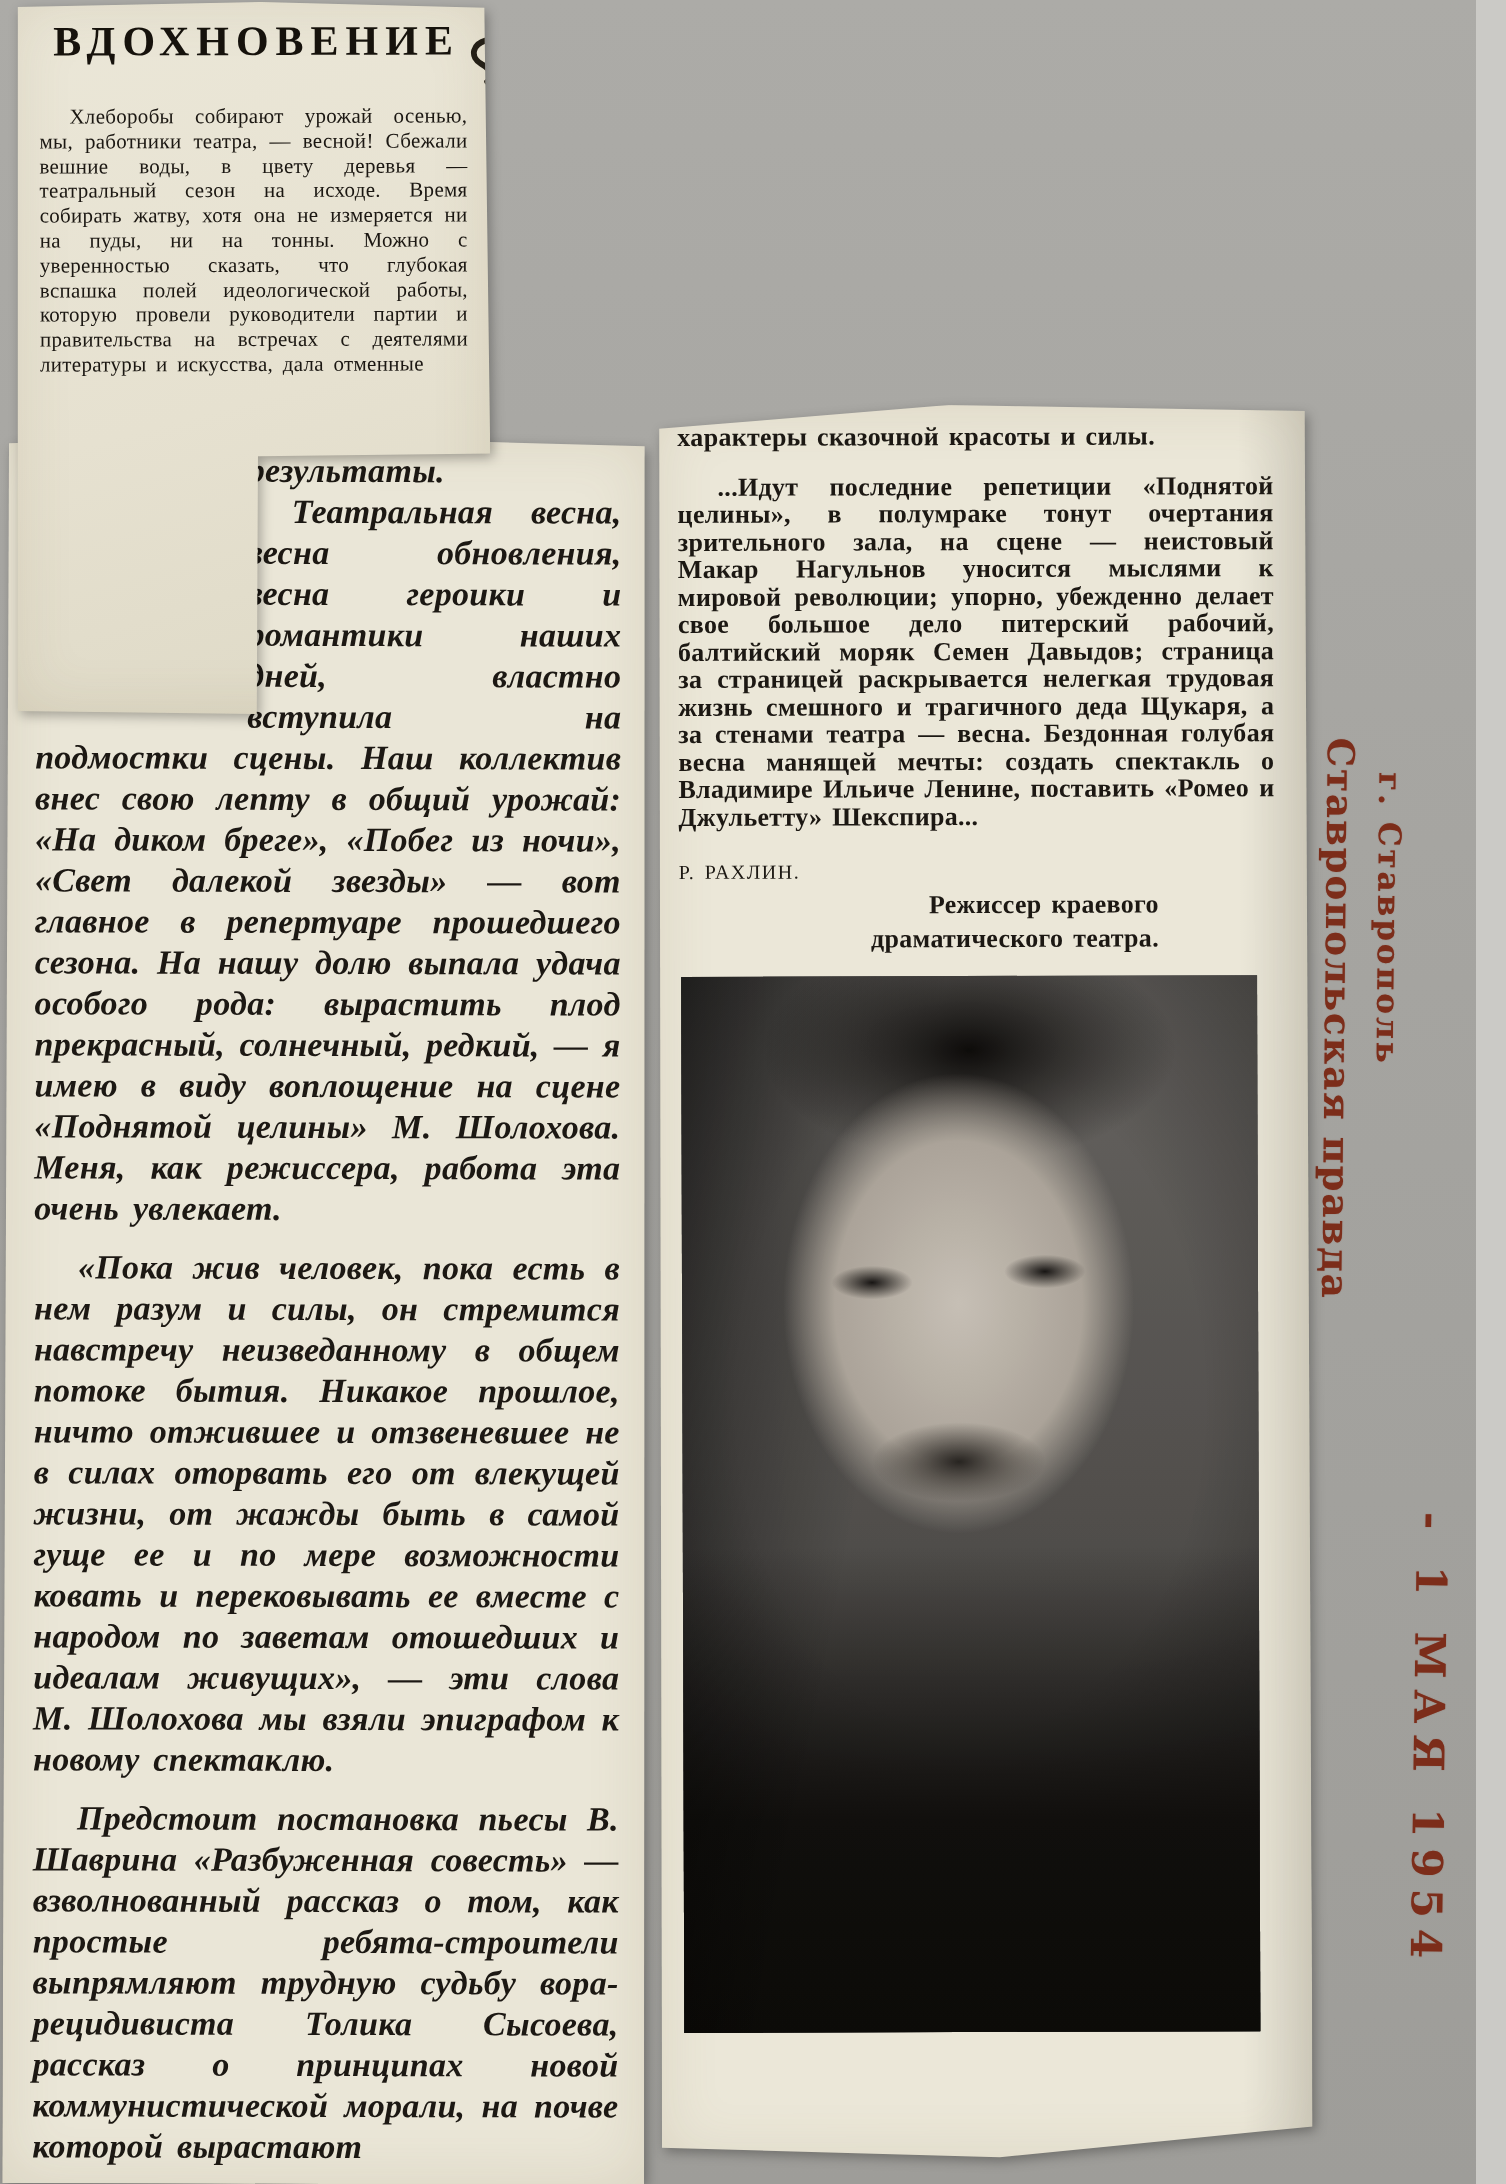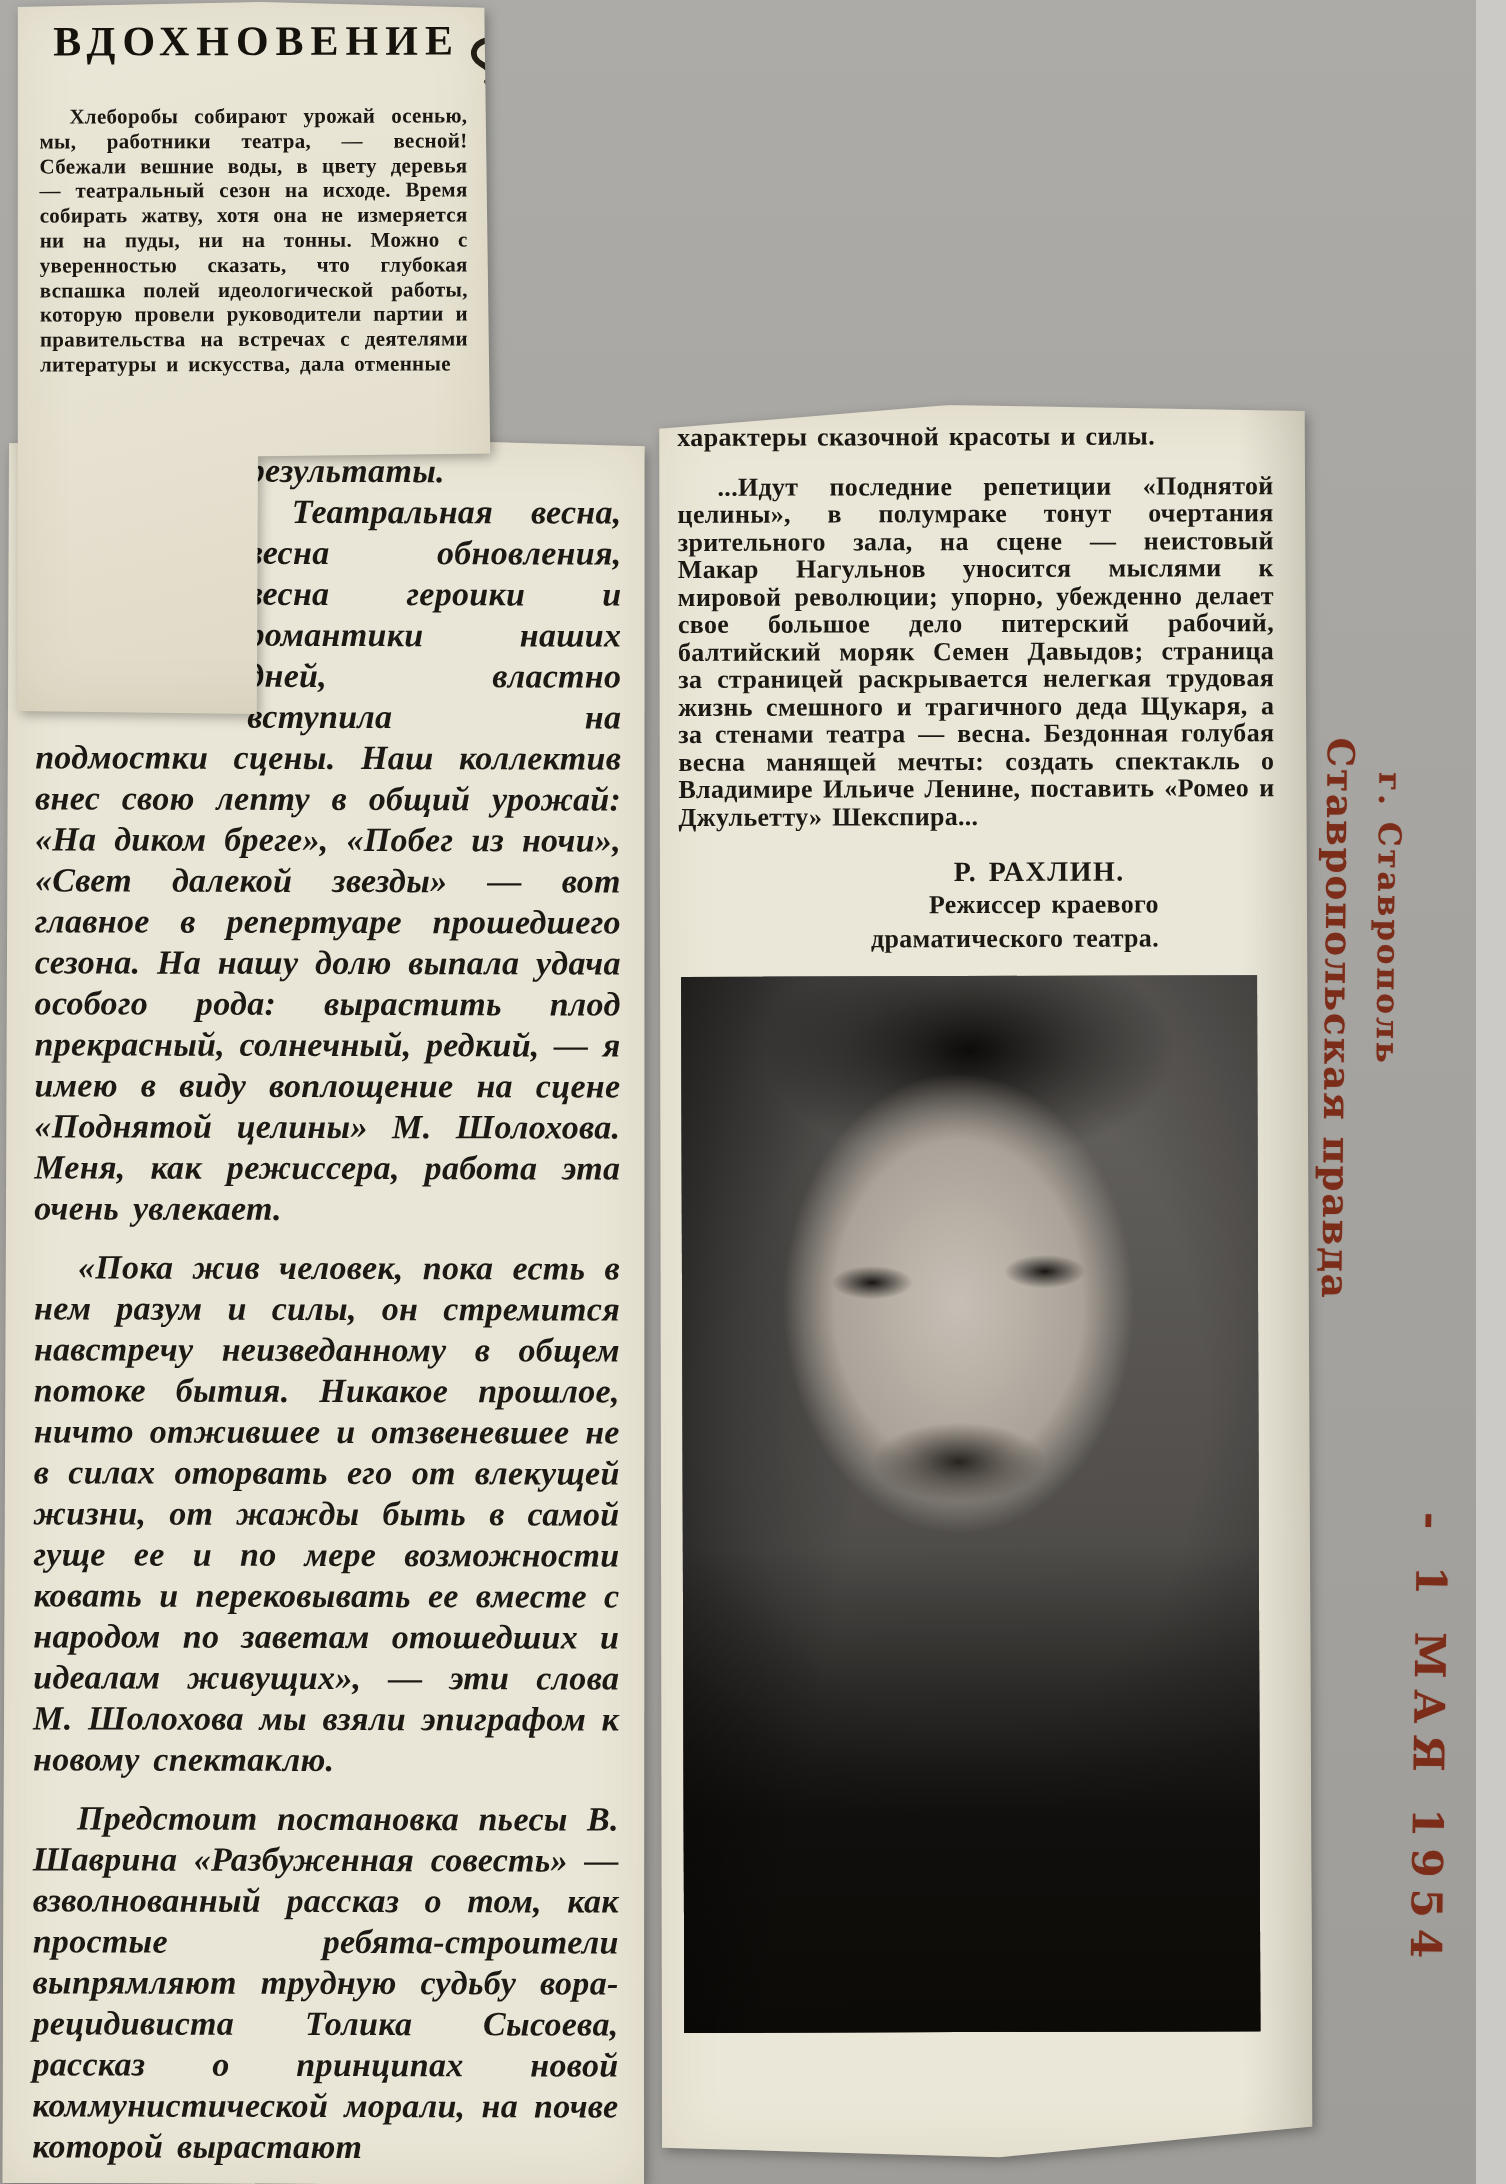--- a/index.html
+++ b/index.html
@@ -25,21 +25,21 @@
     padding:12px 20px 0 26px;
     transform:rotate(-0.15deg);
   }
   .title-row { display:flex; align-items:flex-start; gap:4px; margin-left:14px; }
   h1.title {
     margin:2px 0 0 0; font-size:42px; line-height:50px; font-weight:700;
     letter-spacing:7px; white-space:nowrap; color:#16120c;
   }
   .flourish { margin-top:-4px; transform:rotate(6deg); flex:0 0 auto; }
   .lead {
-    margin:16px 2px 0 0; font-size:21px; line-height:24.8px; font-weight:700;
+    margin:16px 2px 0 0; font-size:21px; line-height:24.8px; font-weight:400;
     text-align:justify; text-indent:30px; word-spacing:4px; letter-spacing:.3px;
   }
 
   
   .wrapBL { left:4px; top:436px; width:642px; height:1748px; z-index:1;font-style:italic; }
   .scrapBL {
     clip-path:polygon(0.5% 0.45%, 40% 0%, 99.5% 0.55%, 100% 100%, 0% 100%);
     padding:14px 26px 20px 30px;
     transform:rotate(0.12deg);
   }
@@ -55,21 +55,21 @@
   .scrapBR {
     clip-path:polygon(0.6% 1.3%, 45% 0%, 99.6% 0.4%, 100% 98.2%, 52% 99.9%, 0.2% 99.3%);
     padding:18px 34px 0 22px;
     transform:rotate(-0.18deg);
     background:linear-gradient(to left, rgba(0,0,0,.10), rgba(0,0,0,0) 70px), #ebe7d8;
   }
   .colR { font-size:26px; line-height:27.5px; font-weight:700; text-align:justify;
           word-spacing:3px; letter-spacing:.3px; color:#1c1813; }
   .colR p.para5 { margin:0; }
   .colR p.para6 { margin:22px 0 0 0; text-indent:40px; }
-  .byline { margin:28px 150px 0 0; text-align:right; font-size:28px; font-weight:700;
+  .byline { margin:28px 150px 0 0; text-align:left; font-size:20px; font-weight:400;
             letter-spacing:1.5px; }
   .role   { margin:4px 116px 0 0; text-align:right; font-size:26px; line-height:30px;
             font-weight:700; }
 
   
   .photo {
     width:576px; height:1056px; margin:22px 0 0 2px;
     background-color:#4a453f;
     background-image:
       radial-gradient(ellipse 120px 55px at 48% 46%, rgba(25,18,12,.85), rgba(25,18,12,0) 72%),

